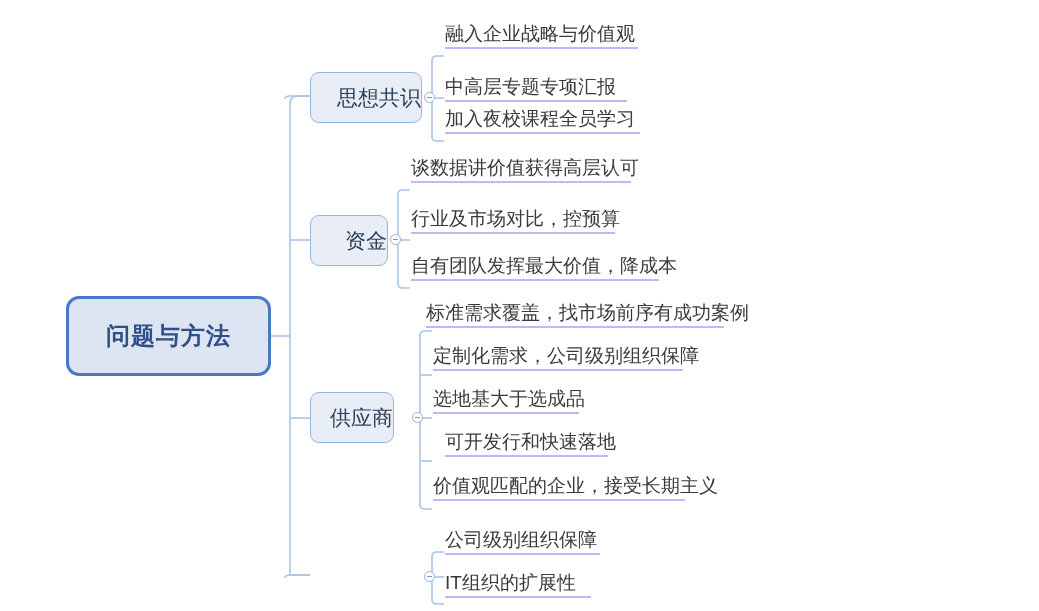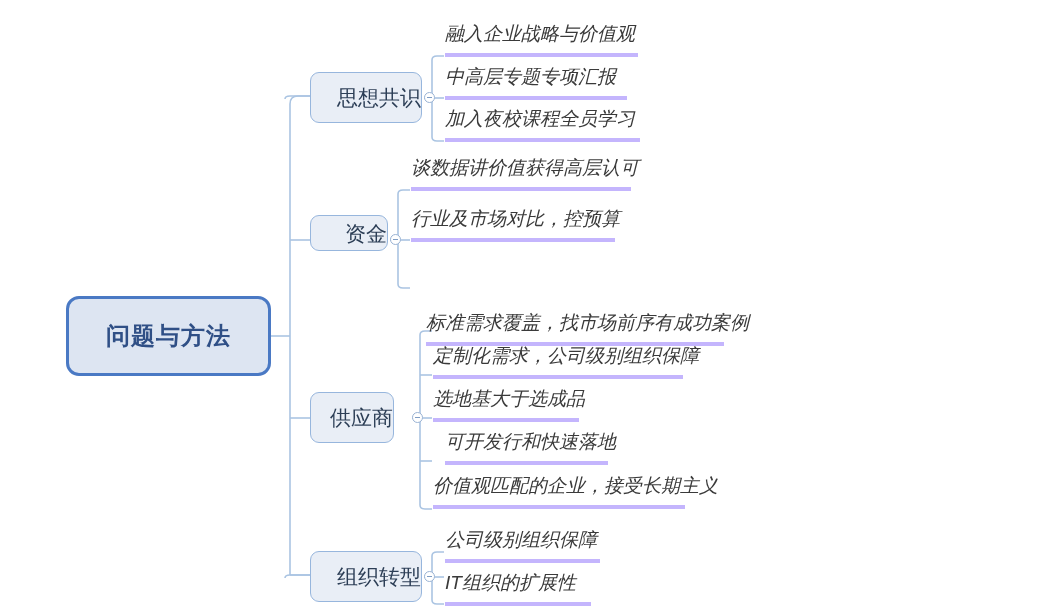--- a/index.html
+++ b/index.html
@@ -80,24 +80,23 @@
     left: 2px;
     top: 4px;
     width: 5px;
     height: 1.2px;
     background: #7f9dc4;
   }
   
   .leaf {
     position: absolute;
     box-sizing: border-box;
-    border-bottom: 4px solid #c4b5fd;
-    padding-bottom: 8px;
+    border-bottom: 2px solid #c4b5fd;
+    padding-bottom: 2px;
     white-space: nowrap;
-    font-style: italic;
   }
   .leaf .ltext {
     font-size: 19px;
     color: #3a3a3a;
     line-height: 22px;
     display: block;
   }
 </style>
 </head>
 <body>
@@ -160,63 +159,63 @@
   </div>
 
   <div class="branch-node" style="left:310px; top:72px; width:112px; height:51px;">
     <span class="label">思想共识</span>
   </div>
   <div class="toggle" style="left:424px; top:92px;"></div>
 
   <div class="leaf" style="left:445px; top:23px; width:193px;">
     <span class="ltext">融入企业战略与价值观</span>
   </div>
-  <div class="leaf" style="left:445px; top:66px; width:182px;">
+  <div class="leaf" style="left:445px; top:76px; width:182px;">
     <span class="ltext">中高层专题专项汇报</span>
   </div>
   <div class="leaf" style="left:445px; top:108px; width:195px;">
     <span class="ltext">加入夜校课程全员学习</span>
   </div>
 
-  <div class="branch-node" style="left:310px; top:215px; width:78px; height:36px;">
+  <div class="branch-node" style="left:310px; top:215px; width:78px; height:51px;">
     <span class="label">资金</span>
   </div>
   <div class="toggle" style="left:390px; top:234px;"></div>
 
   <div class="leaf" style="left:411px; top:157px; width:220px;">
     <span class="ltext">谈数据讲价值获得高层认可</span>
   </div>
   <div class="leaf" style="left:411px; top:208px; width:204px;">
     <span class="ltext">行业及市场对比，控预算</span>
   </div>
+  <div class="leaf" style="left:411px; top:255px; width:248px;">
+    <span class="ltext">自有团队发挥最大价值，降成本</span>
+  </div>
 
   <div class="branch-node" style="left:310px; top:392px; width:84px; height:51px;">
     <span class="label">供应商</span>
   </div>
   <div class="toggle" style="left:412px; top:412px;"></div>
 
-  <div class="leaf" style="left:426px; top:302px; width:298px;margin-top:10px;">
+  <div class="leaf" style="left:426px; top:302px; width:298px;">
     <span class="ltext">标准需求覆盖，找市场前序有成功案例</span>
   </div>
   <div class="leaf" style="left:433px; top:345px; width:250px;">
     <span class="ltext">定制化需求，公司级别组织保障</span>
   </div>
   <div class="leaf" style="left:433px; top:388px; width:146px;">
     <span class="ltext">选地基大于选成品</span>
   </div>
   <div class="leaf" style="left:445px; top:431px; width:163px;">
     <span class="ltext">可开发行和快速落地</span>
   </div>
   <div class="leaf" style="left:433px; top:475px; width:252px;">
     <span class="ltext">价值观匹配的企业，接受长期主义</span>
   </div>
 
-  <div class="branch-node" style="left:310px; top:551px; width:112px; height:51px;">
-    <span class="label">组织转型</span>
-  </div>
   <div class="toggle" style="left:424px; top:571px;"></div>
 
   <div class="leaf" style="left:445px; top:529px; width:155px;">
     <span class="ltext">公司级别组织保障</span>
   </div>
   <div class="leaf" style="left:445px; top:572px; width:146px;">
     <span class="ltext">IT组织的扩展性</span>
   </div>
 
 </div>

